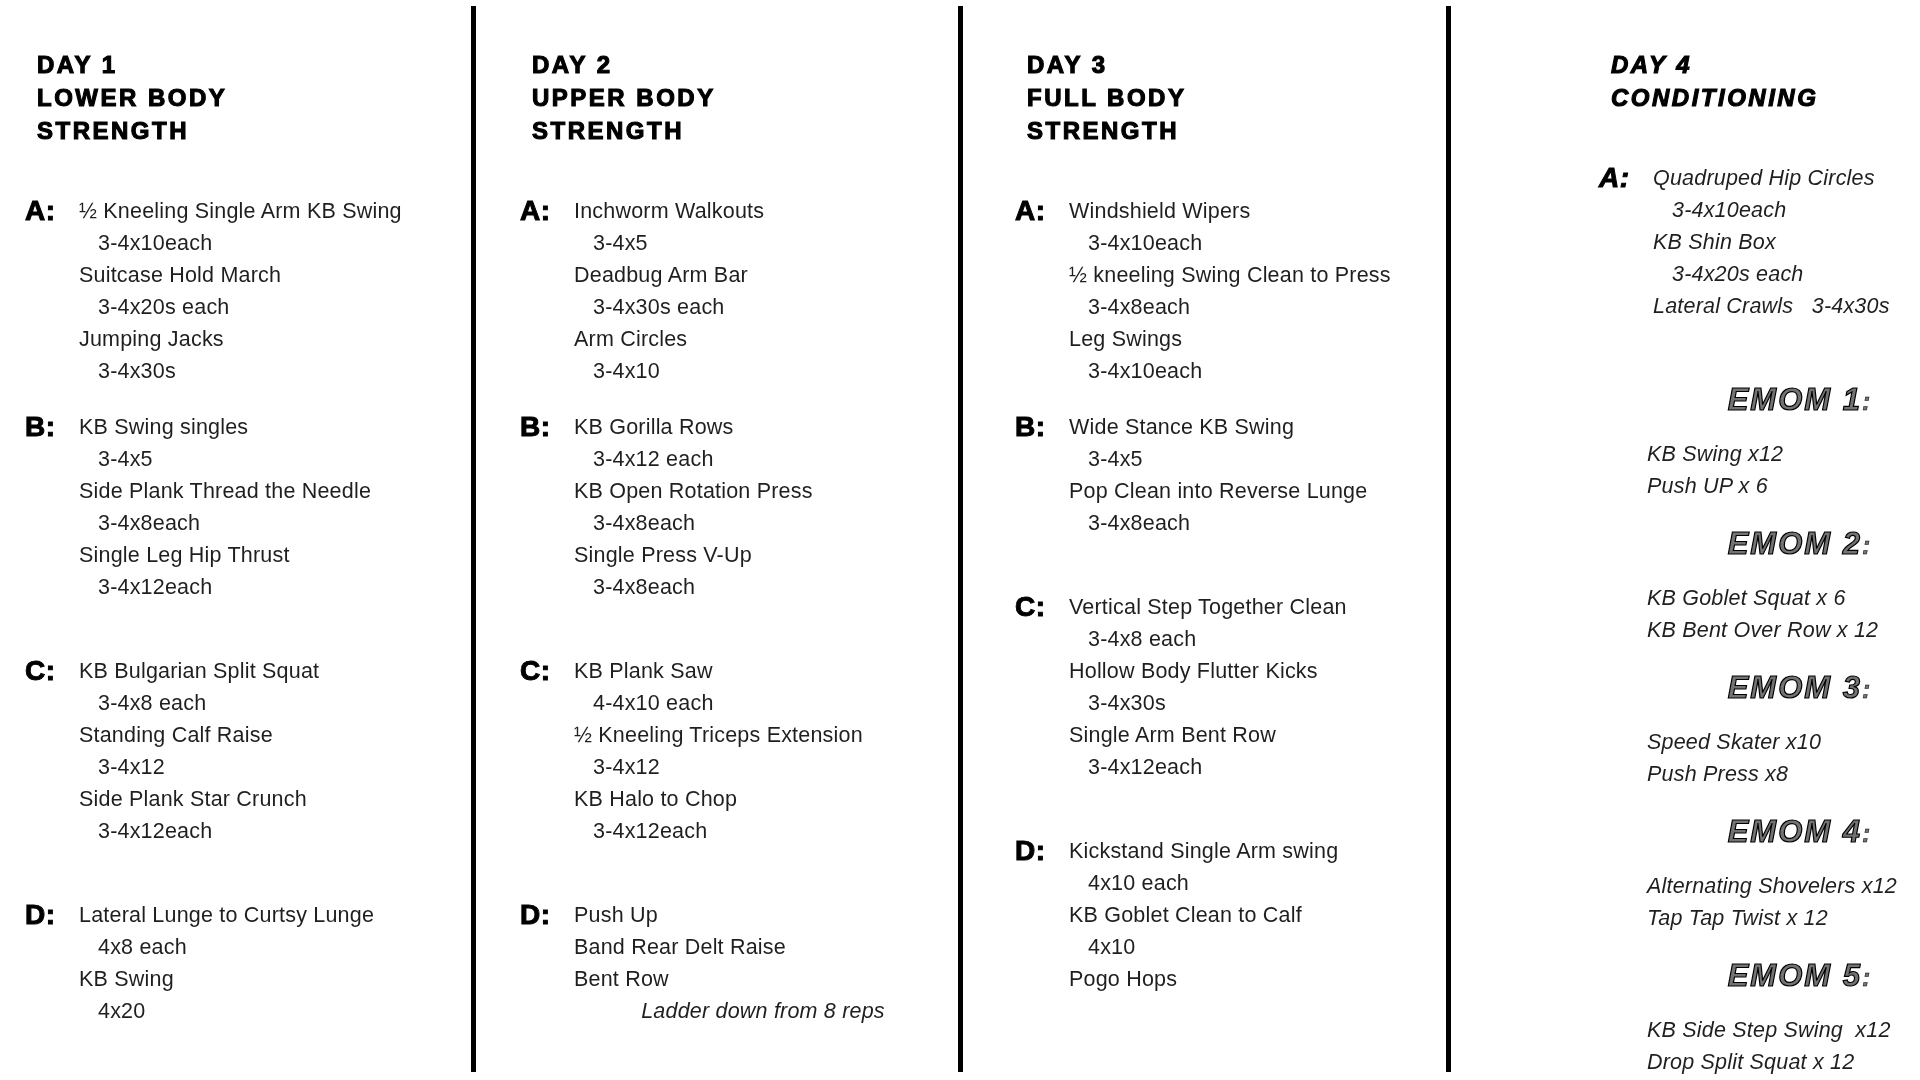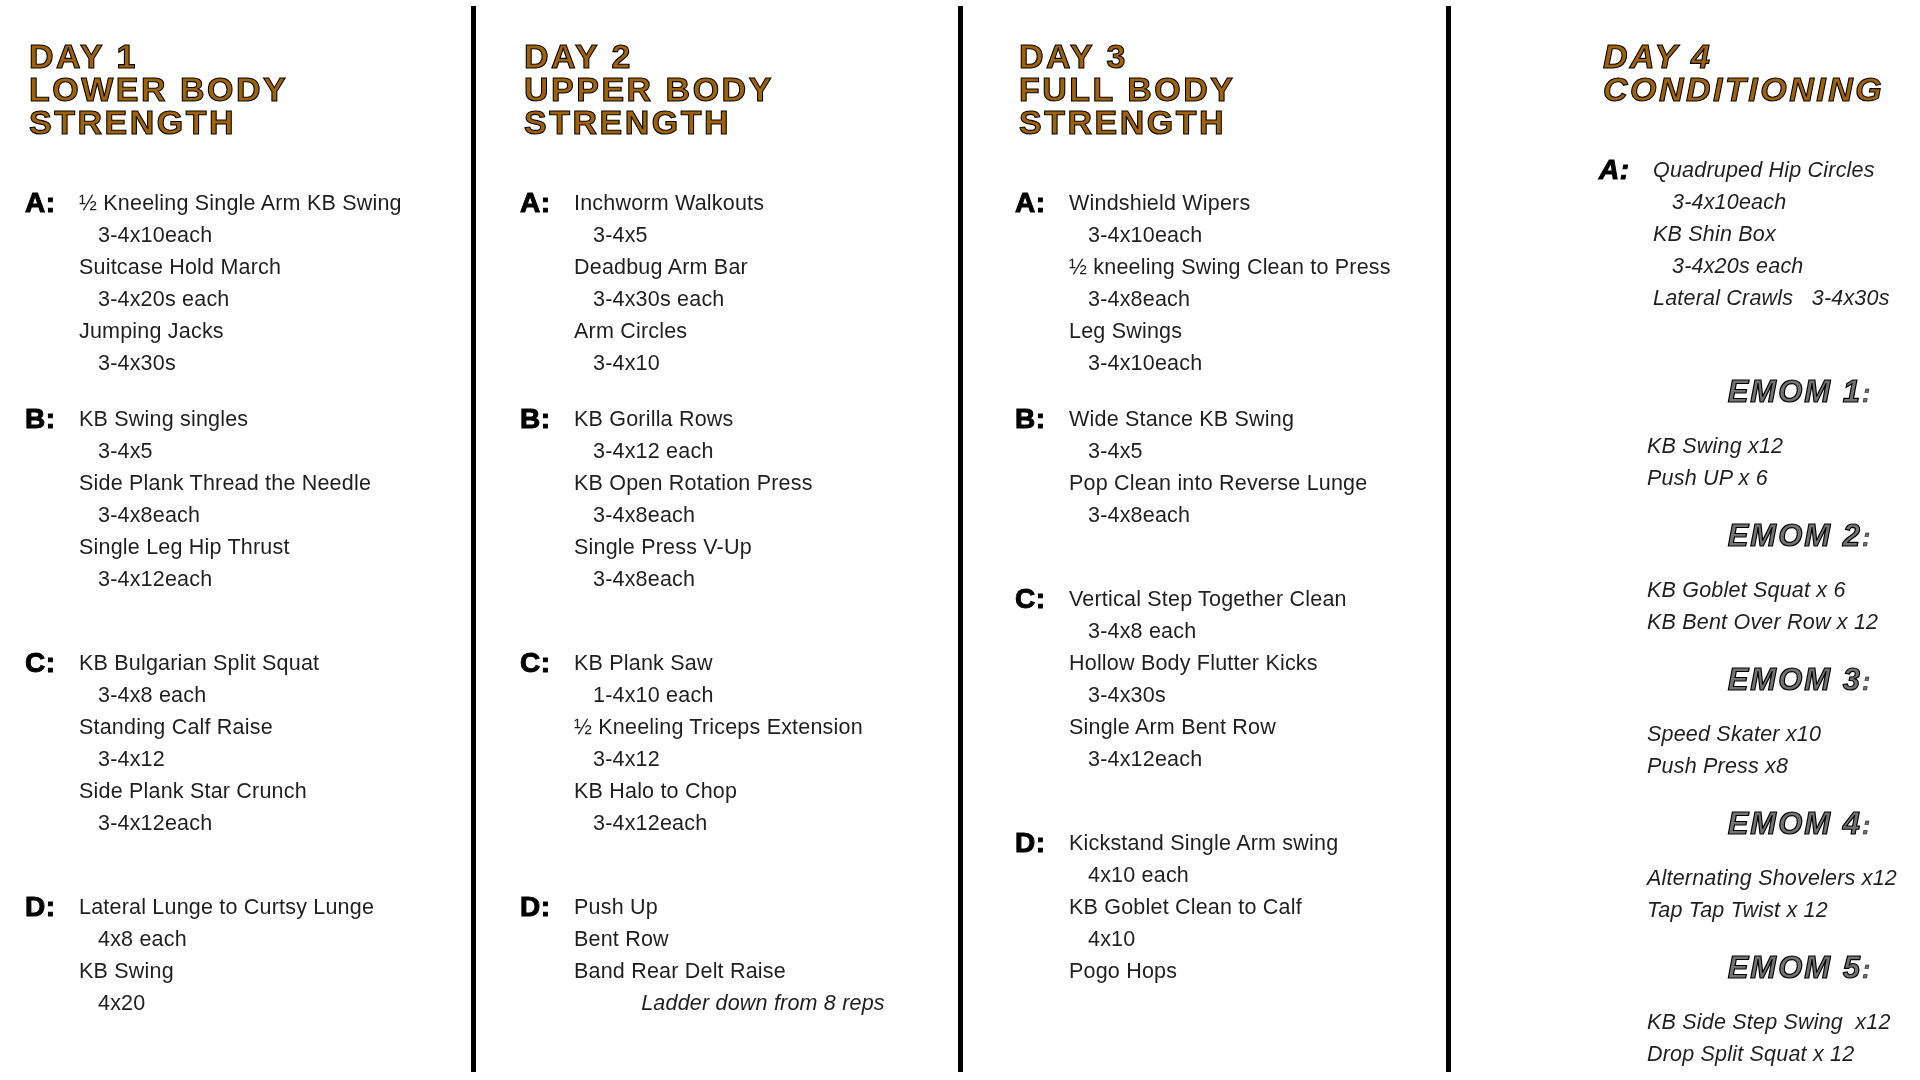--- a/index.html
+++ b/index.html
@@ -31,24 +31,24 @@
   .divider.d2 { left: 958px; }
   .divider.d3 { left: 1446px; }
 
   .col { position: absolute; top: 36px; }
   .col-1 { left: 25px;   width: 442px; }
   .col-2 { left: 520px;  width: 432px; }
   .col-3 { left: 1015px; width: 428px; }
   .col-4 { left: 1599px; width: 400px; font-style: italic; }
 
   .day-title {
-    margin: 4px;
-    color: #a16207;
+    margin: 12px;
+    color: #000000;
     font-weight: 900;
-    font-size: 34px;
+    font-size: 24px;
     line-height: 33px;
     letter-spacing: 2.5px;
     -webkit-text-stroke: 1.1px #000000;
     text-transform: uppercase;
   }
 
   .section {
     display: grid;
     grid-template-columns: 54px 1fr;
     align-items: start;
@@ -180,33 +180,33 @@
           <div class="line">KB Open Rotation Press</div>
           <div class="line indent">3-4x8each</div>
           <div class="line">Single Press V-Up</div>
           <div class="line indent">3-4x8each</div>
         </div>
       </div>
       <div class="section gap-large">
         <span class="section-label">C:</span>
         <div class="lines">
           <div class="line">KB Plank Saw</div>
-          <div class="line indent">1-4x10 each</div>
+          <div class="line indent">4-4x10 each</div>
           <div class="line">½ Kneeling Triceps Extension</div>
           <div class="line indent">3-4x12</div>
           <div class="line">KB Halo to Chop</div>
           <div class="line indent">3-4x12each</div>
         </div>
       </div>
       <div class="section gap-large">
         <span class="section-label">D:</span>
         <div class="lines">
           <div class="line">Push Up</div>
+          <div class="line">Band Rear Delt Raise</div>
           <div class="line">Bent Row</div>
-          <div class="line">Band Rear Delt Raise</div>
           <div class="line italic">Ladder down from 8 reps</div>
         </div>
       </div>
     </section>
     <section class="col col-3">
       <h1 class="day-title">
         <div class="title-line">DAY 3</div>
         <div class="title-line">FULL BODY</div>
         <div class="title-line">STRENGTH</div>
       </h1>

